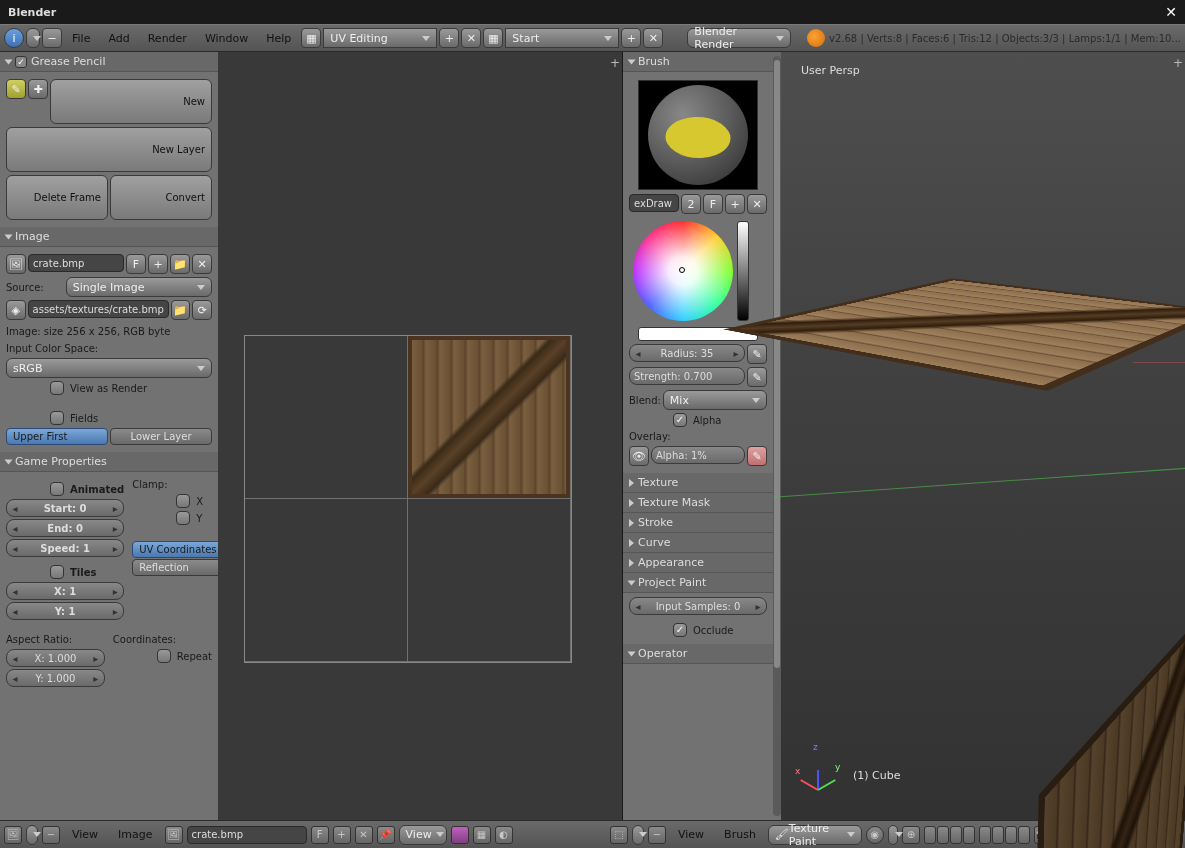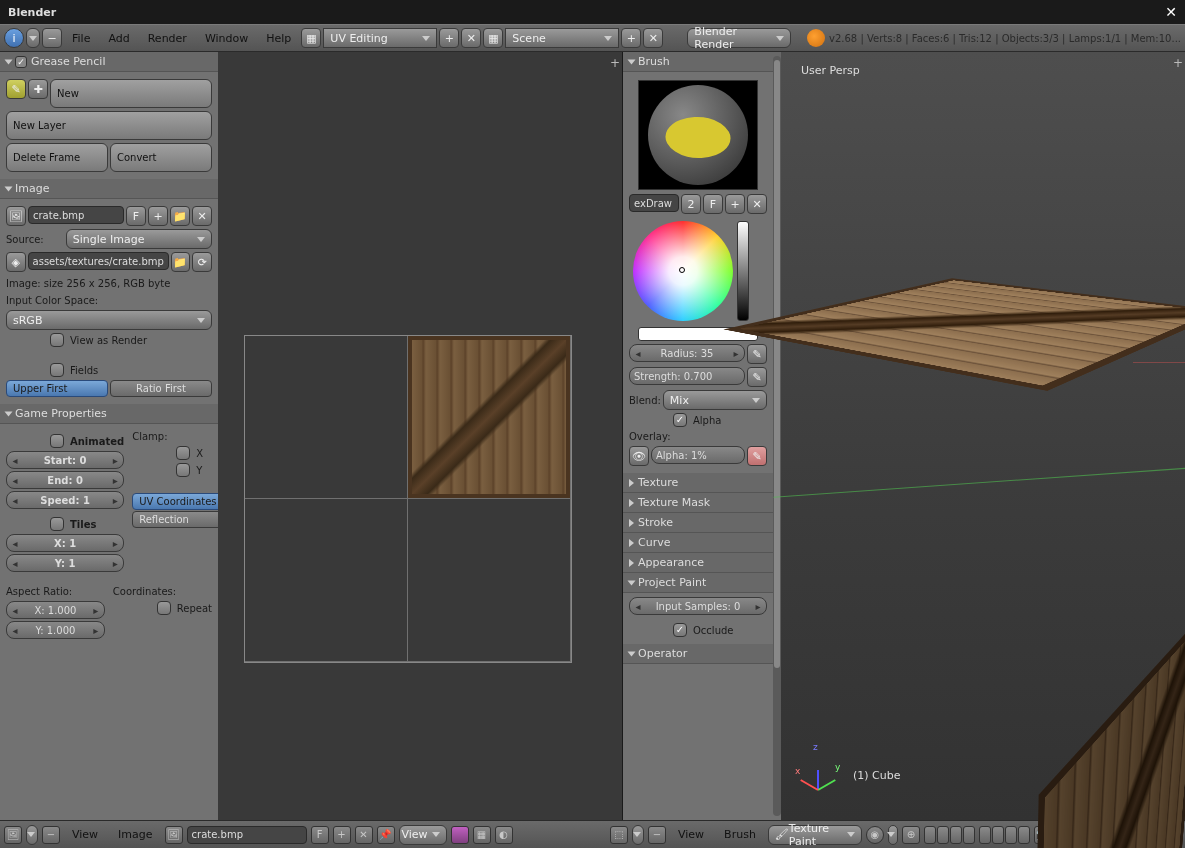--- a/index.html
+++ b/index.html
@@ -7,21 +7,21 @@
 
 
 .titlebar { background: #1a1a1a; height: 24px; display: flex; align-items: center; padding: 0 8px; justify-content: space-between; }
 .titlebar .title { font-weight: bold; color: #ddd; }
 .titlebar .close { color: #fff; font-size: 14px; cursor: pointer; }
 
 
 .top-menu { background: linear-gradient(#6a6a6a,#545454); height: 28px; display: flex; align-items: center; padding: 0 4px; gap: 2px; border-top: 1px solid #7a7a7a; border-bottom: 1px solid #2a2a2a; }
 .icon-btn { width: 20px; height: 20px; background: linear-gradient(#9a9a9a,#707070); border: 1px solid #3a3a3a; border-radius: 5px; display: flex; align-items: center; justify-content: center; font-size: 11px; }
 .menu-item { padding: 3px 8px; color: #111; cursor: pointer; }
-.dropdown { background: linear-gradient(#9a9a9a,#6a6a6a); border: 1px solid #3a3a3a; border-radius: 6px; height: 20px; display: flex; align-items: center; padding: 0 6px; font-size: 11px; color: #eee; position: relative; justify-content: flex-end; }
+.dropdown { background: linear-gradient(#9a9a9a,#6a6a6a); border: 1px solid #3a3a3a; border-radius: 6px; height: 20px; display: flex; align-items: center; padding: 0 6px; font-size: 11px; color: #eee; position: relative; }
 .dropdown .dd-text { flex: 1; padding-right: 10px; }
 .dropdown::after { content: ""; width: 0; height: 0; border-left: 4px solid transparent; border-right: 4px solid transparent; border-top: 5px solid #ccc; margin-left: 4px; }
 .sq-btn { width: 20px; height: 20px; background: linear-gradient(#9a9a9a,#6a6a6a); border: 1px solid #3a3a3a; border-radius: 4px; display:flex; align-items:center; justify-content:center; color:#eee; font-size:11px;}
 .stats { margin-left: auto; color: #2a2a2a; font-size: 10px; display:flex; align-items:center; gap:4px; }
 .stats .blender-icon { width:18px; height:18px; border-radius:50%; background: radial-gradient(circle at 40% 40%, #ffa030, #d07010); }
 
 
 .main { display: flex; height: 768px; }
 .panel-left { width: 218px; background: #727272; overflow-y: auto; }
 .panel-uv { flex: 1; background: #393939; position: relative; border-right: 1px solid #1a1a1a; }
@@ -29,21 +29,21 @@
 .panel-3d { flex: 1; background: linear-gradient(#4e4e4e 0%, #3b3b3b 60%, #323232 100%); position: relative; }
 
 
 .panel-header { background: #686868; padding: 3px 6px; display:flex; align-items:center; gap:4px; font-size:11px; color:#ddd; border-bottom:1px solid #555; }
 .panel-header .tri { width:0; height:0; border-top:4px solid transparent; border-bottom:4px solid transparent; border-left:5px solid #ccc; transform: rotate(90deg); }
 .panel-header.closed .tri { transform: rotate(0deg); }
 .panel-header .cb { width:12px; height:12px; border:1px solid #333; border-radius:3px; background:#888; display:flex; align-items:center; justify-content:center; font-size:9px; color:#fff; }
 .panel-body { padding: 4px 6px; }
 
 
-.btn { background: linear-gradient(#a0a0a0,#7a7a7a); border:1px solid #3a3a3a; border-radius:6px; padding:8px 6px; text-align:left; color:#111; font-size:10px; }
+.btn { background: linear-gradient(#a0a0a0,#7a7a7a); border:1px solid #3a3a3a; border-radius:6px; padding:16px 6px; text-align:right; color:#111; font-size:10px; }
 .num-field { background: linear-gradient(#888,#6a6a6a); border:1px solid #3a3a3a; border-radius:8px; display:flex; align-items:center; justify-content:space-between; padding:0 4px; height:18px; font-size:10px; color:#ddd; }
 .num-field .arr { color:#333; width:8px; text-align:center; }
 .text-field { background: #454545; border:1px solid #2a2a2a; border-radius:4px; height:18px; display:flex; align-items:center; padding:0 4px; color:#ddd; font-size:10px; }
 .checkbox-row { display:flex; align-items:center; gap:6px; margin:3px 0;padding-left:44px; }
 .cb2 { width:14px; height:14px; border:1px solid #333; border-radius:4px; background: linear-gradient(#999,#777); }
 .cb2.checked::after { content:"✓"; display:block; text-align:center; font-size:10px; color:#fff; line-height:12px; }
 .label { font-size:10px; color:#1a1a1a; }
 .row { display:flex; gap:2px; margin:3px 0; }
 .blue-btn { background: linear-gradient(#7ba8d8,#4a78b0); border:1px solid #2a4a7a; border-radius:4px; padding:2px 6px; font-size:10px; color:#1a1a1a; }
 .grey-btn { background: linear-gradient(#8a8a8a,#6a6a6a); border:1px solid #3a3a3a; border-radius:4px; padding:2px 6px; font-size:10px; color:#ddd; }
@@ -117,21 +117,21 @@
   <span class="menu-item">Window</span>
   <span class="menu-item">Help</span>
   <div class="sq-btn">▦</div>
   <div class="dropdown" style="width:114px;border-radius:0;">
     <span class="dd-text">UV Editing</span>
   </div>
   <div class="sq-btn">+</div>
   <div class="sq-btn">✕</div>
   <div class="sq-btn">▦</div>
   <div class="dropdown" style="width:114px;border-radius:0;">
-    <span class="dd-text">Scene</span>
+    <span class="dd-text">Start</span>
   </div>
   <div class="sq-btn">+</div>
   <div class="sq-btn">✕</div>
   <div style="width:20px;"></div>
   <div class="dropdown" style="width:104px;">
     <span class="dd-text">Blender Render</span>
   </div>
   <div class="stats">
     <div class="blender-icon"></div>
     <span>v2.68 | Verts:8 | Faces:6 | Tris:12 | Objects:3/3 | Lamps:1/1 | Mem:10...</span>
@@ -196,21 +196,21 @@
       <div class="checkbox-row">
           <div class="cb2"></div>
           <span class="label">View as Render</span>
         </div>
       <div class="checkbox-row" style="margin-top:16px;">
           <div class="cb2"></div>
           <span class="label">Fields</span>
         </div>
       <div class="row">
         <div class="blue-btn" style="flex:1;">Upper First</div>
-        <div class="grey-btn" style="flex:1;text-align:center;">Ratio First</div>
+        <div class="grey-btn" style="flex:1;text-align:center;">Lower Layer</div>
       </div>
     </div>
 
     <div class="panel-header">
       <span class="tri"></span>
       <span>Game Properties</span>
     </div>
     <div class="panel-body">
       <div class="row">
         <div style="flex:1;font-weight:bold;">

